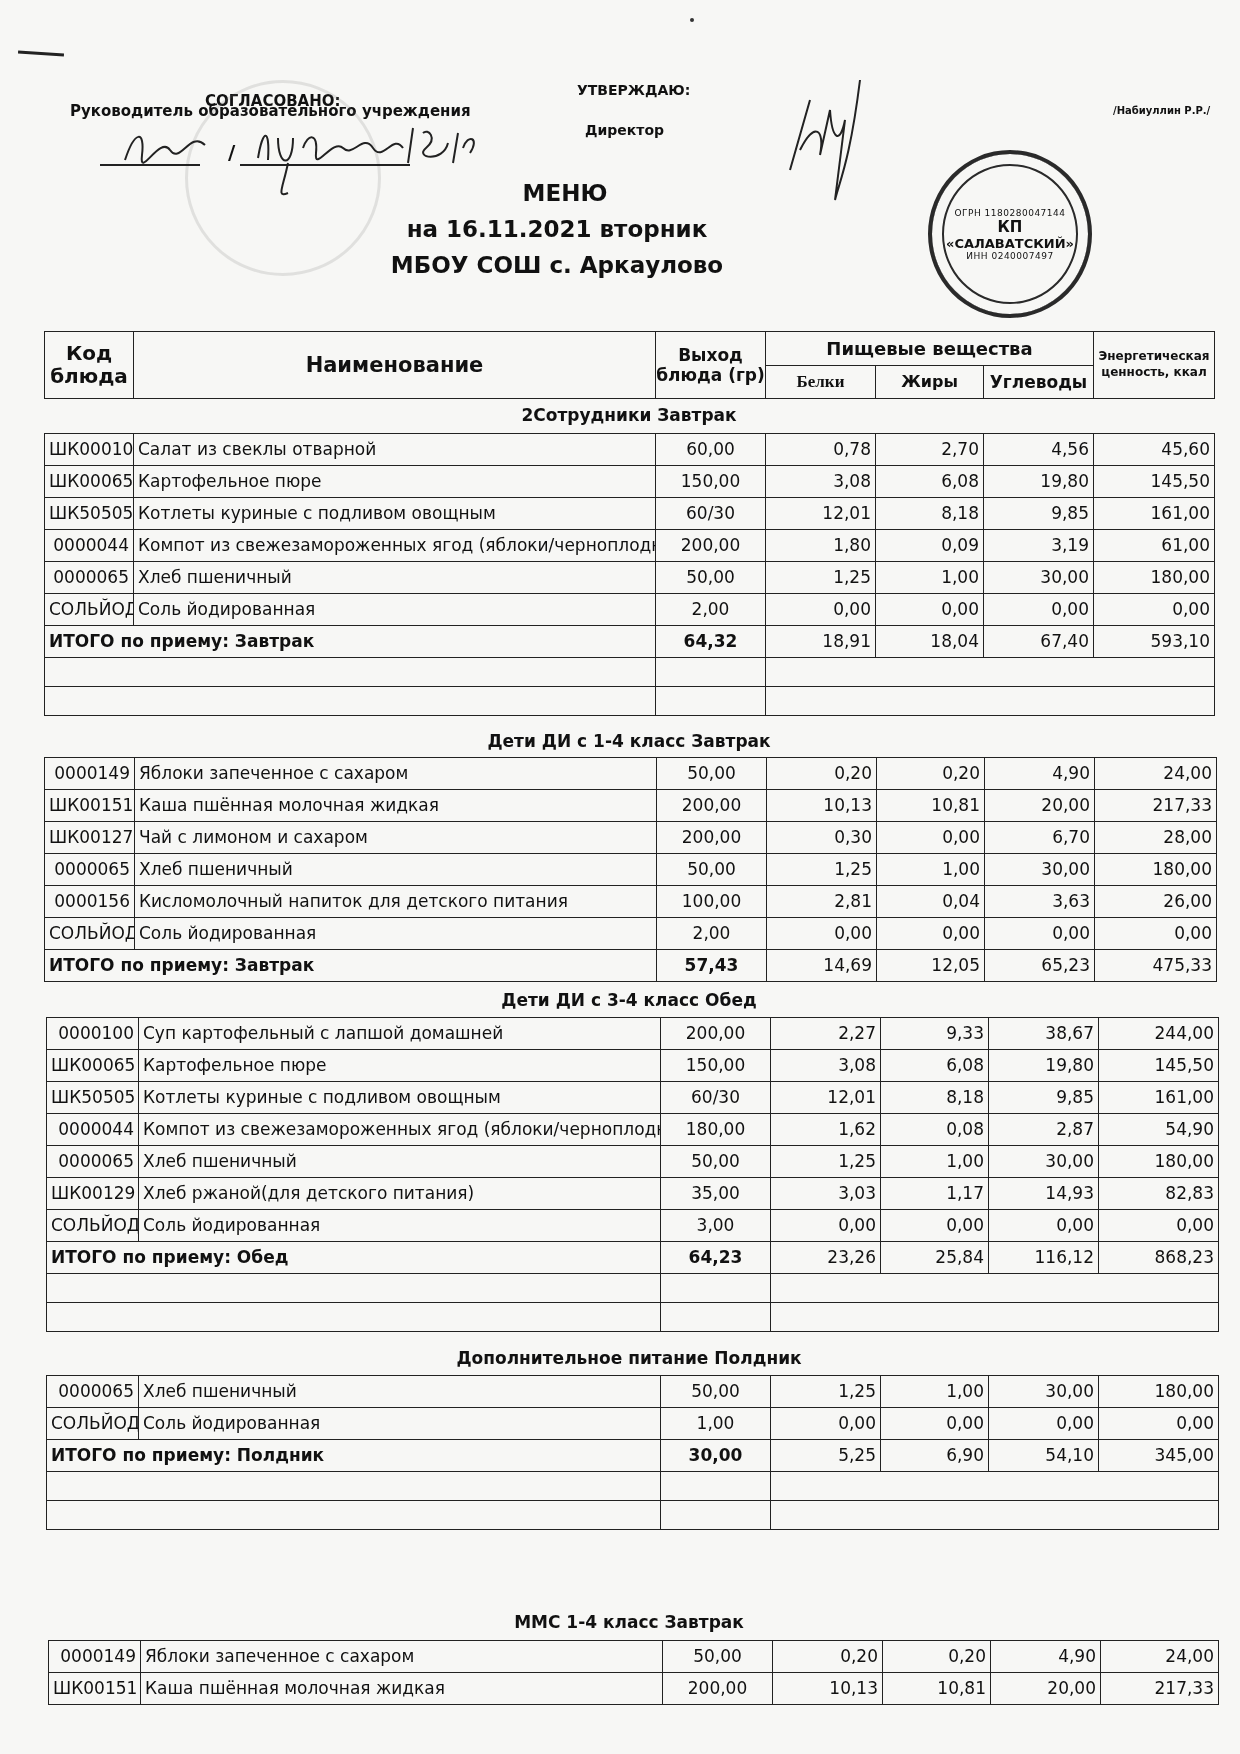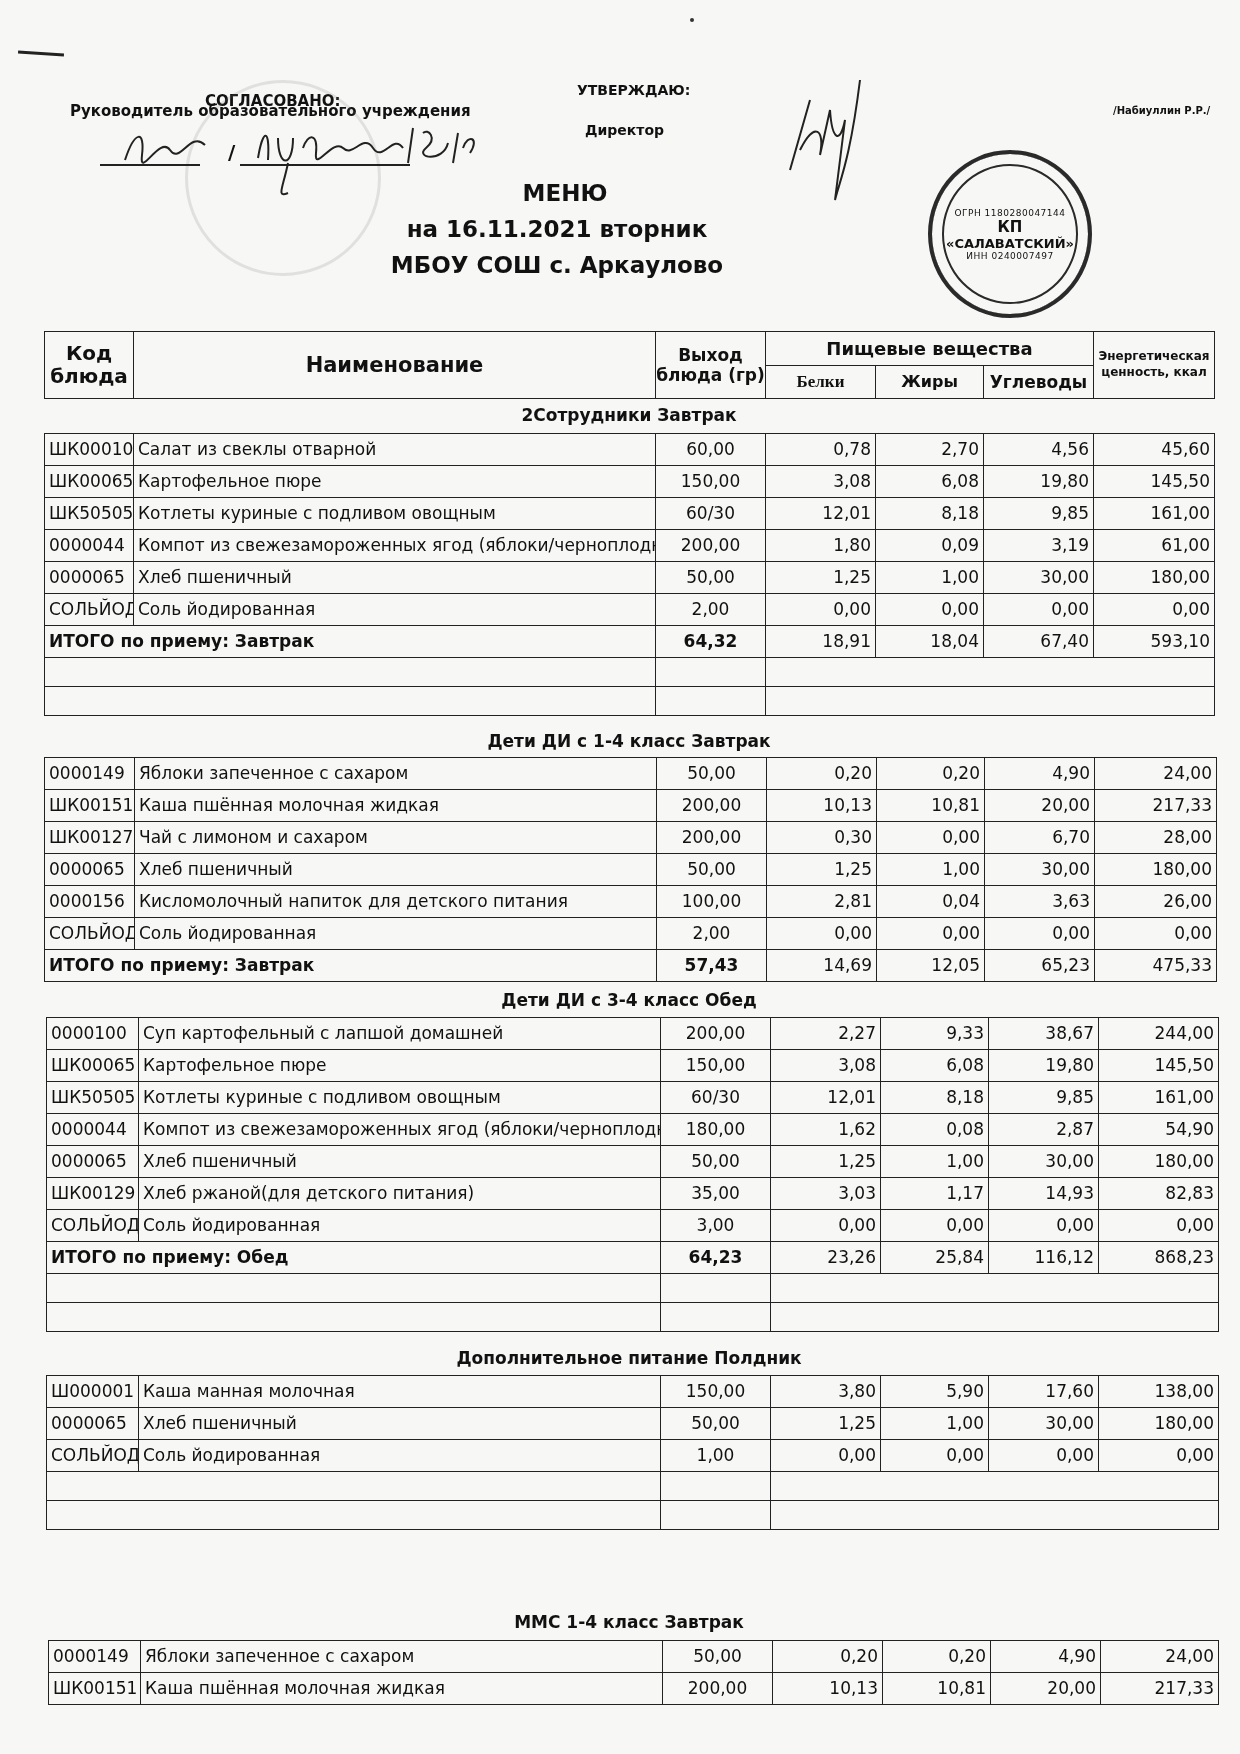--- a/index.html
+++ b/index.html
@@ -25,21 +25,21 @@
   .stamp .s3 { font-size:9px; letter-spacing:0.5px; }
 
   table.menu {
     position:absolute; border-collapse:collapse; table-layout:fixed;
     font-size:17px;
   }
   table.menu td {
     border:1.5px solid #222; padding:0 4px; height:31px;
     white-space:nowrap; overflow:hidden; line-height:1;
   }
-  td.code { text-align:left; }
+  td.code { text-align:right; }
   td.name { text-align:left; }
   td.yield { text-align:center; }
   td.num { text-align:right; }
   tr.total td { font-weight:bold; }
   tr.total td.num { font-weight:normal; }
   tr.empty td { height:28px; }
 
   table.head {
     position:absolute; border-collapse:collapse; table-layout:fixed;
   }
@@ -381,45 +381,44 @@
       <col style="width:92px">
       <col style="width:522px">
       <col style="width:110px">
       <col style="width:110px">
       <col style="width:108px">
       <col style="width:110px">
       <col style="width:120px">
     </colgroup>
   <tbody>
     <tr>
-        <td class="code">Ш000001</td>
-        <td class="name">Каша манная молочная</td>
-        <td class="yield">150,00</td>
-        <td class="num">3,80</td>
-        <td class="num">5,90</td>
-        <td class="num">17,60</td>
-        <td class="num">138,00</td>
-      </tr>
-    <tr>
         <td class="code">0000065</td>
         <td class="name">Хлеб пшеничный</td>
         <td class="yield">50,00</td>
         <td class="num">1,25</td>
         <td class="num">1,00</td>
         <td class="num">30,00</td>
         <td class="num">180,00</td>
       </tr>
     <tr>
         <td class="code">СОЛЬЙОД</td>
         <td class="name">Соль йодированная</td>
         <td class="yield">1,00</td>
         <td class="num">0,00</td>
         <td class="num">0,00</td>
         <td class="num">0,00</td>
         <td class="num">0,00</td>
+      </tr>
+    <tr class="total">
+        <td colspan="2">ИТОГО по приему: Полдник</td>
+        <td class="yield">30,00</td>
+        <td class="num">5,25</td>
+        <td class="num">6,90</td>
+        <td class="num">54,10</td>
+        <td class="num">345,00</td>
       </tr>
     <tr class="empty">
         <td colspan="2"></td>
         <td></td>
         <td colspan="4"></td>
       </tr>
     <tr class="empty">
         <td colspan="2"></td>
         <td></td>
         <td colspan="4"></td>

